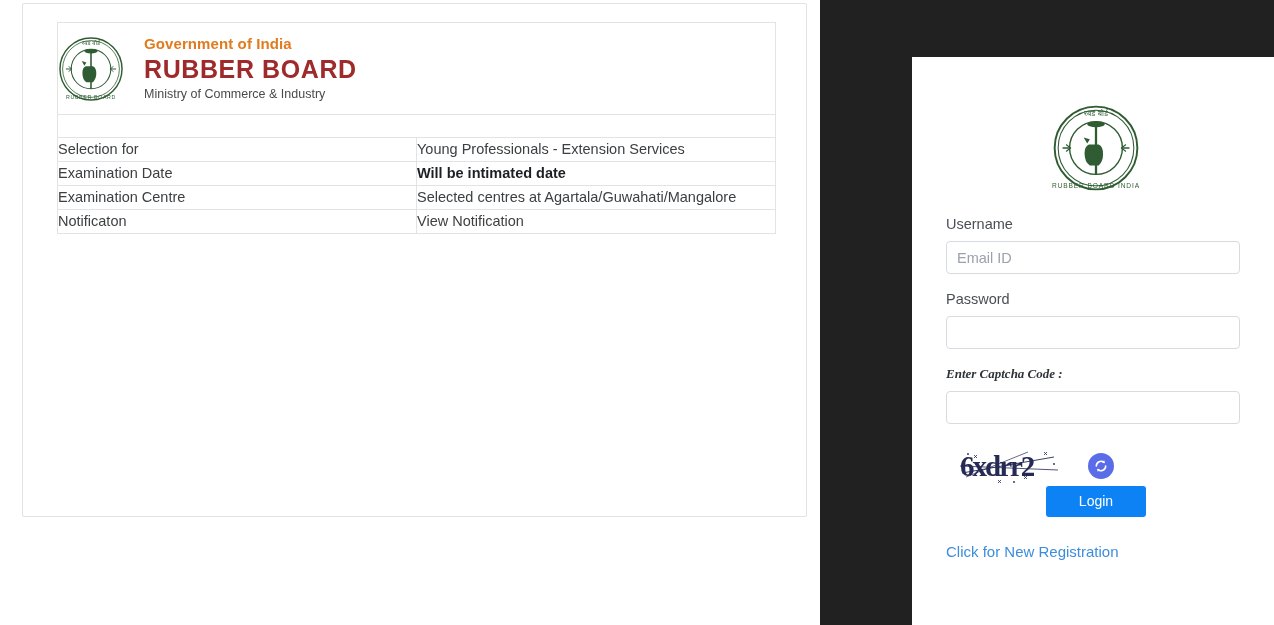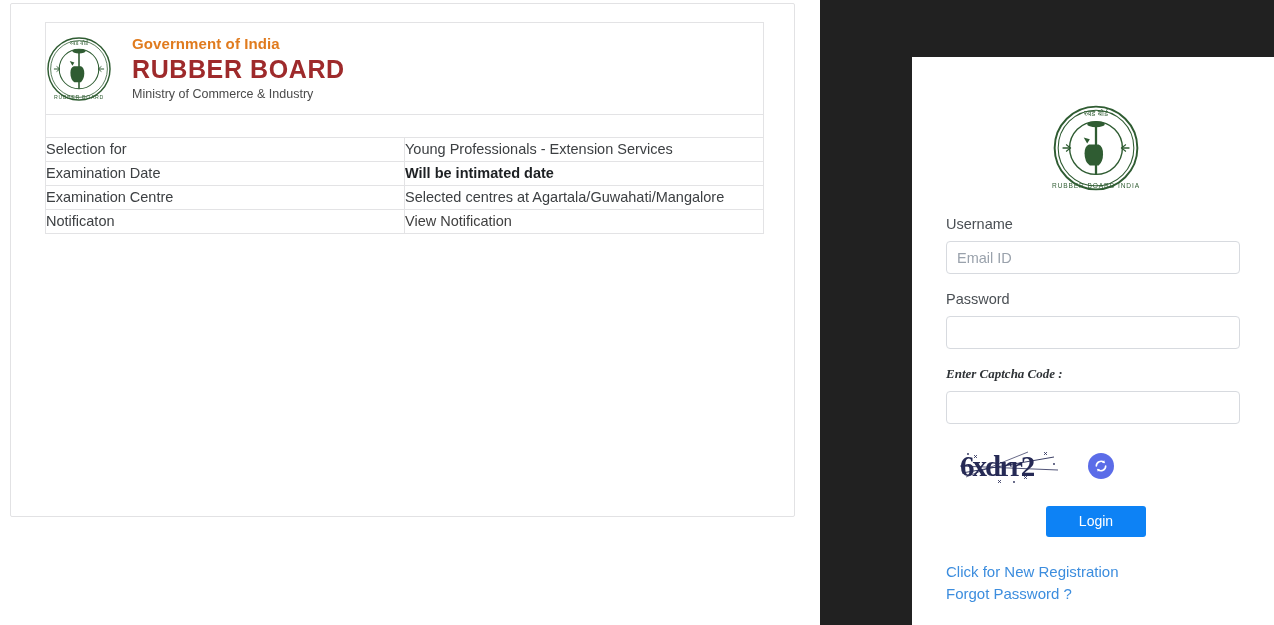--- a/index.html
+++ b/index.html
@@ -7,21 +7,21 @@
     margin: 0; padding: 0;
     width: 1274px; height: 625px;
     background: #ffffff;
     font-family: "Liberation Sans", sans-serif;
     overflow: hidden;
   }
   #root { position: relative; width: 1274px; height: 625px; background:#fff; }
 
   
   .left-pane {
-    position: absolute; left: 0; top: 0; width: 820px; height: 513px;
+    position: absolute; left: 12px; top: 0; width: 820px; height: 513px;
     background: #ffffff;
   }
   .outer-card {
     position: absolute; left: 10px; top: 3px;
     width: 785px; height: 514px;
     background: #ffffff;
     border: 1px solid #e2e2e4;
     border-radius: 2px;
   }
   .info-table {
@@ -113,21 +113,21 @@
     display: flex; align-items: center; gap: 26px;
     margin-top: 22px; padding-left: 12px;
   }
   .captcha-img { width: 104px; height: 40px; display:block; }
   .refresh-btn {
     width: 26px; height: 26px; border-radius: 50%;
     background: #5b6ce8; display:flex; align-items:center; justify-content:center;
     cursor: pointer; border: none; padding: 0;
   }
 
-  .login-btn-row { display: flex; justify-content: center; margin-top: 20px; }
+  .login-btn-row { display: flex; justify-content: center; }
   .login-btn {
     width: 100px; height: 31px;
     background: #0d82f5; color: #ffffff;
     border: none; border-radius: 3px;
     font-size: 14px; font-family: "Liberation Sans", sans-serif;
     cursor: pointer; line-height: 31px; padding: 0;
   }
 
   .bottom-links { margin-top: 24px; }
   .bottom-links a {
@@ -256,19 +256,18 @@
           </svg>
         </button>
       </div>
 
       <div class="login-btn-row">
         <button class="login-btn">Login</button>
       </div>
 
       <div class="bottom-links">
         <a>Click for New Registration</a>
-        <a>Forgot Password ?</a>
       </div>
 
     </div>
   </div>
 
 </div>
 
 </body></html>

